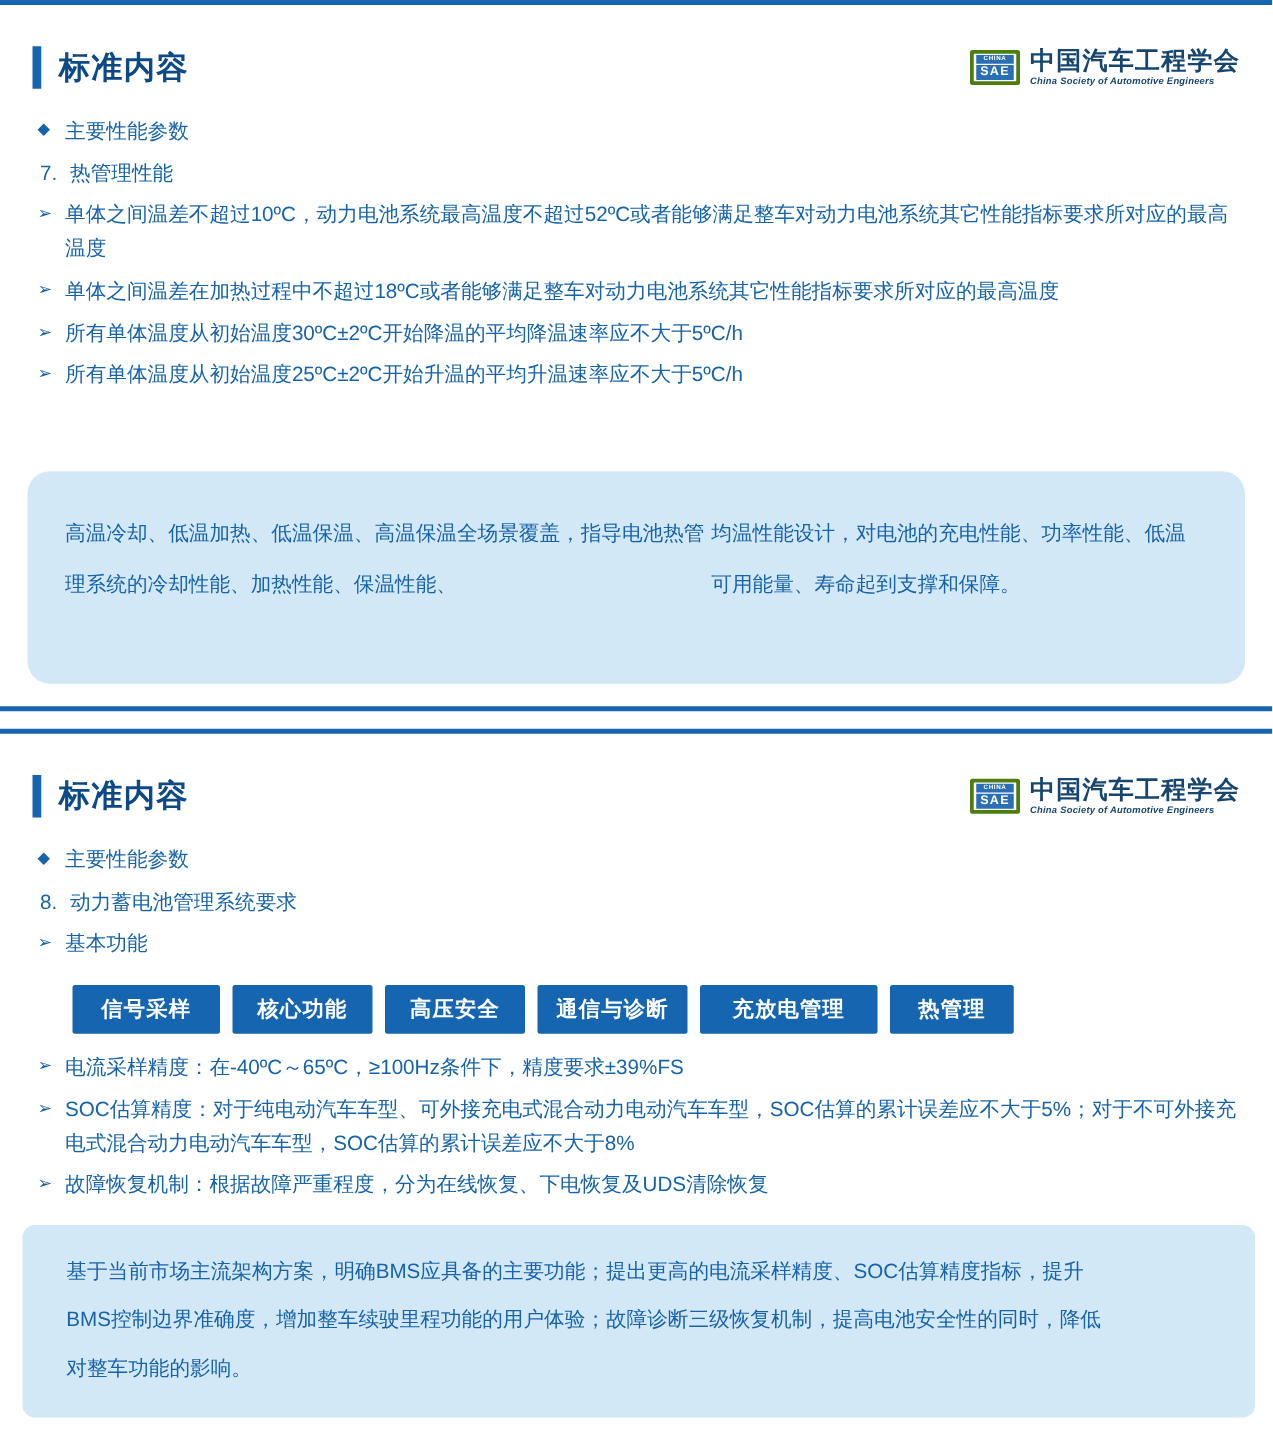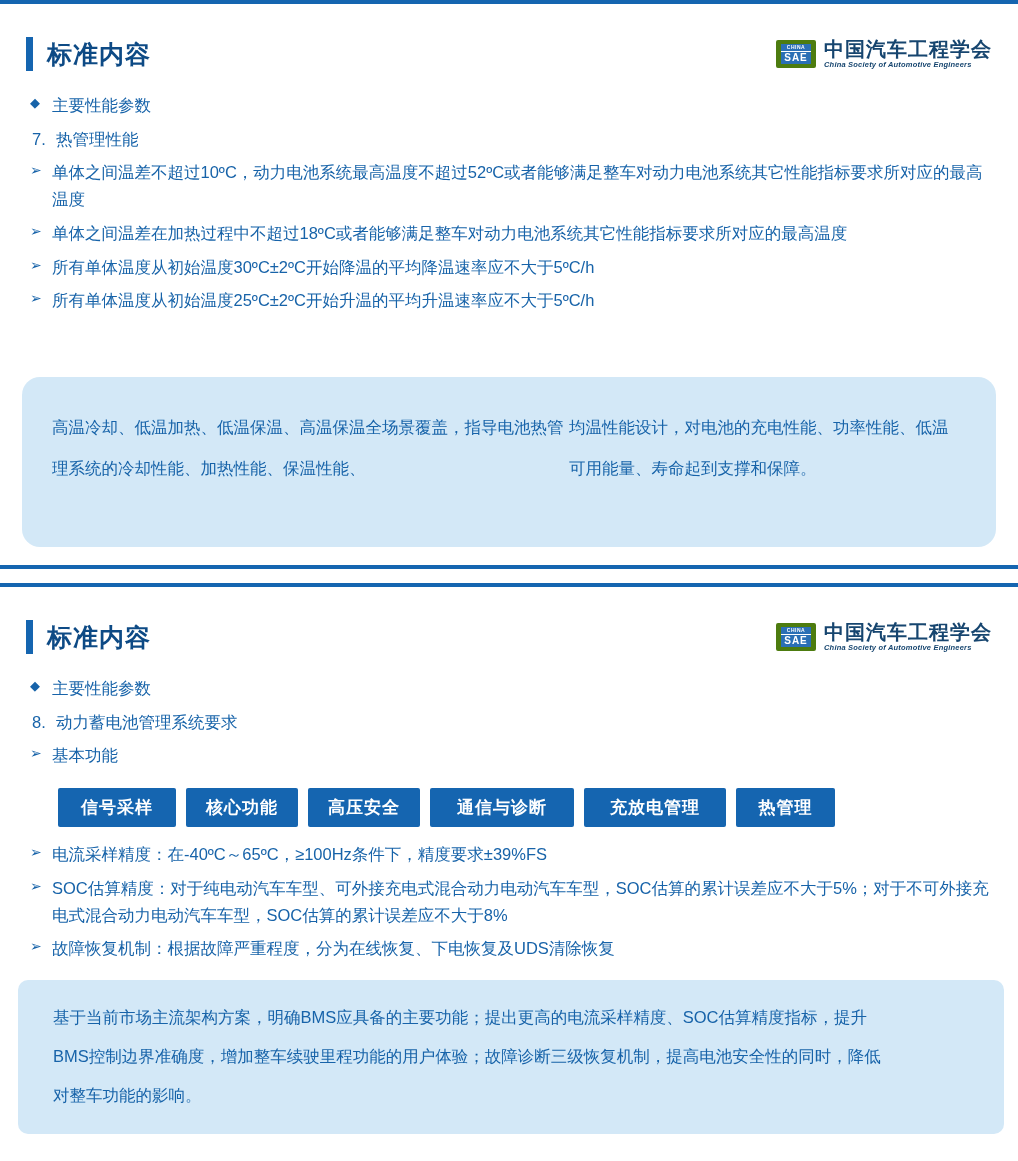--- a/index.html
+++ b/index.html
@@ -54,21 +54,21 @@
   }
   .logo {
     margin-left: auto;
     display: flex;
     align-items: center;
     gap: 8px;
   }
   .logo-mark {
     width: 40px;
     height: 28px;
-    border: 5px solid #4d7c0f;
+    border: 3px solid #4d7c0f;
     border-radius: 2px;
     background: #ffffff;
     display: flex;
     flex-direction: column;
     align-items: center;
     justify-content: center;
     padding: 1px 0;
     box-sizing: border-box;
   }
   .logo-mark .china {
@@ -178,21 +178,21 @@
     font-weight: bold;
     padding: 8px 0;
     text-align: center;
     letter-spacing: 1px;
     border-radius: 2px;
     flex: none;
   }
   .chip.w1 { width: 118px; margin-left: 28px; }
   .chip.w2 { width: 112px; }
   .chip.w3 { width: 112px; }
-  .chip.w4 { width: 144px; }
+  .chip.w4 { width: 120px; }
   .chip.w5 { width: 142px; }
   .chip.w6 { width: 99px; }
 
   .gap-block {
     height: 34px;
   }
   .slide-sep {
     height: 4px;
     background: #1565b0;
     margin-top: 18px;

